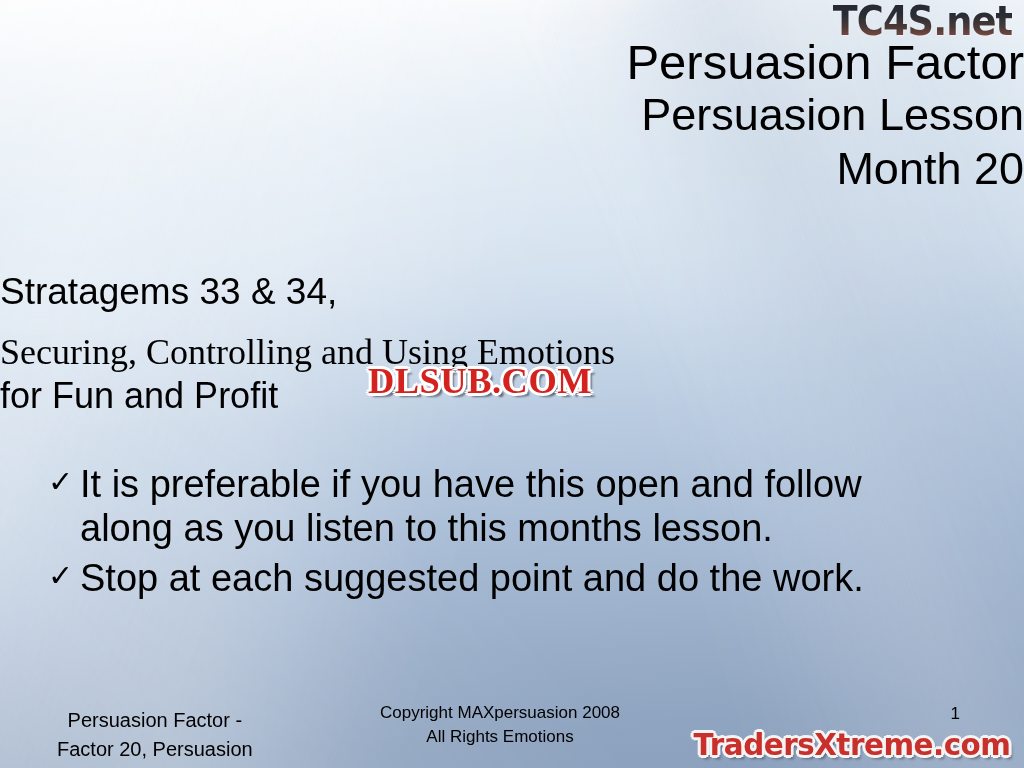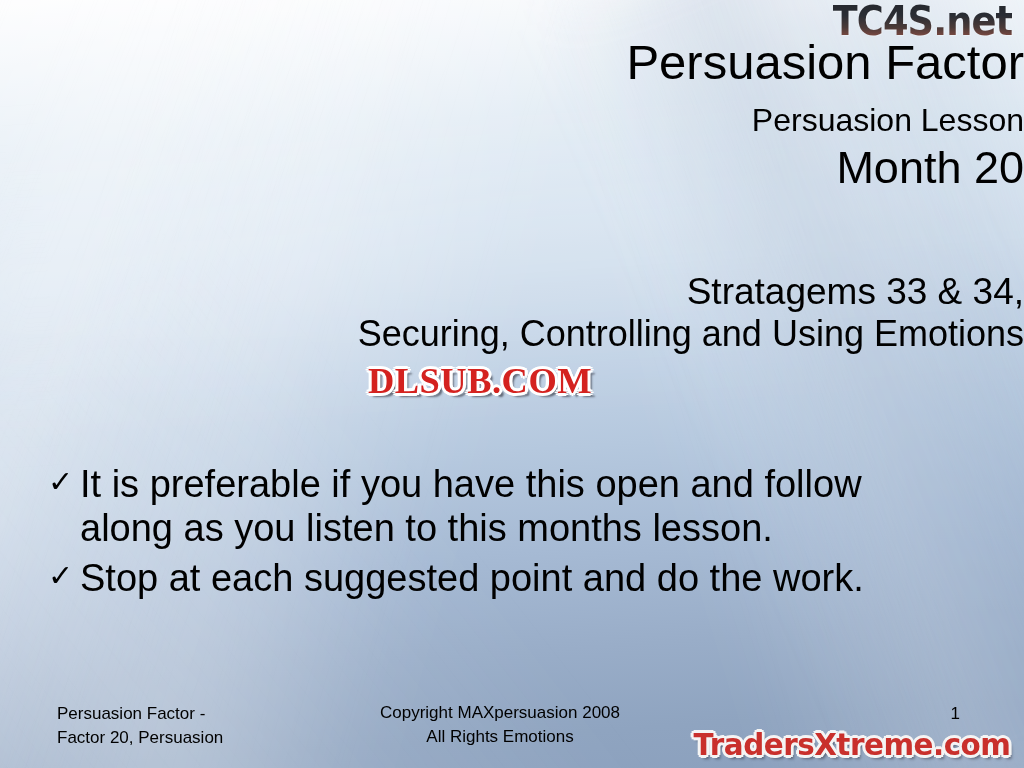--- a/index.html
+++ b/index.html
@@ -126,40 +126,40 @@
     line-height: 1.02;
   }
 
   .title-line {
     font-size: 49px;
     font-weight: 400;
     letter-spacing: 0px;
     white-space: nowrap;
   }
 
-  .title-line.l2 { font-size: 32px; margin-top: 16px; }
+  .title-line.l2 { font-size: 45px; margin-top: 4px; }
   .title-line.l3 { font-size: 45px; margin-top: 8px; padding-left: 16px; }
 
   
   .subtitle-block {
     position: absolute;
     top: 272px;
     left: 0;
     width: 1024px;
-    text-align: right;
+    text-align: left;
     line-height: 1.10;
   }
 
   .subtitle-line {
     font-size: 37px;
     font-weight: 400;
     white-space: nowrap;
   }
 
-  .subtitle-line.l2 { font-size: 36px; margin-top: 1px; }
+  .subtitle-line.l2 { font-size: 36px; margin-top: 20px; font-family: Liberation Serif, serif; }
   .subtitle-line.l3 { font-size: 36px; margin-top: 4px; }
 
   
   .bullets {
     position: absolute;
     top: 462px;
     left: 48px;
     width: 912px;
   }
 
@@ -181,24 +181,24 @@
   .bullet-text {
     font-size: 38px;
     line-height: 1.16;
     flex: 1;
   }
 
   
   .footer-left {
     position: absolute;
     left: 57px;
-    bottom: 18px;
-    font-size: 17px;
+    bottom: 5px;
+    font-size: 20px;
     line-height: 1.42;
-    text-align: left;
+    text-align: center;
   }
 
   .footer-center {
     position: absolute;
     left: 0;
     right: 0;
     bottom: 20px;
     text-align: center;
     font-size: 17px;
     line-height: 1.38;
@@ -300,20 +300,21 @@
 
   <div class="title-block">
     <div class="title-line l1">Persuasion Factor</div>
     <div class="title-line l2">Persuasion Lesson</div>
     <div class="title-line l3">Month 20</div>
   </div>
 
   <div class="subtitle-block">
     <div class="subtitle-line l1">Stratagems 33 &amp; 34,</div>
     <div class="subtitle-line l2">Securing, Controlling and Using Emotions</div>
+    <div class="subtitle-line l3">for Fun and Profit</div>
   </div>
 
   <div class="bullets">
     <div class="bullet">
       <span class="bullet-mark">✓</span>
       <span class="bullet-text">It is preferable if you have this open and follow along as you listen to this months lesson.</span>
     </div>
     <div class="bullet">
       <span class="bullet-mark">✓</span>
       <span class="bullet-text">Stop at each suggested point and do the work.</span>

